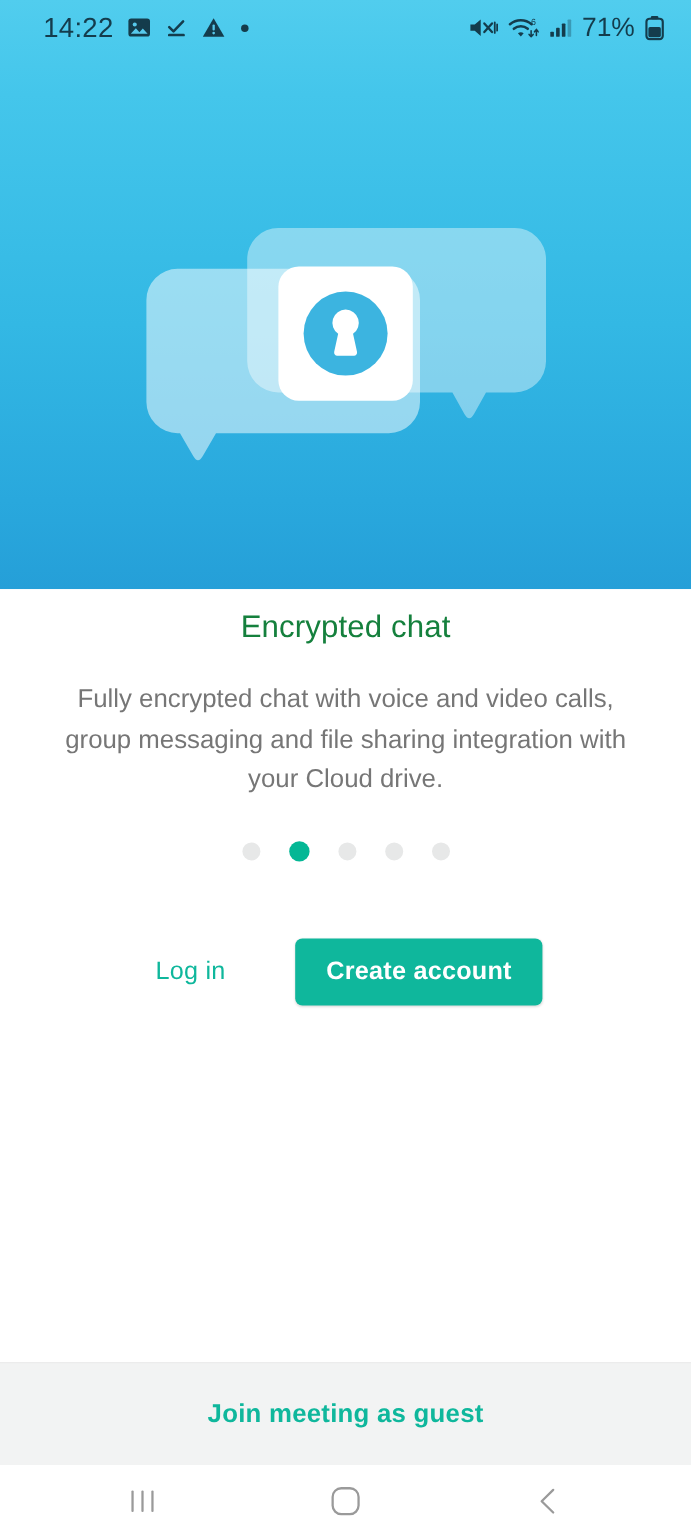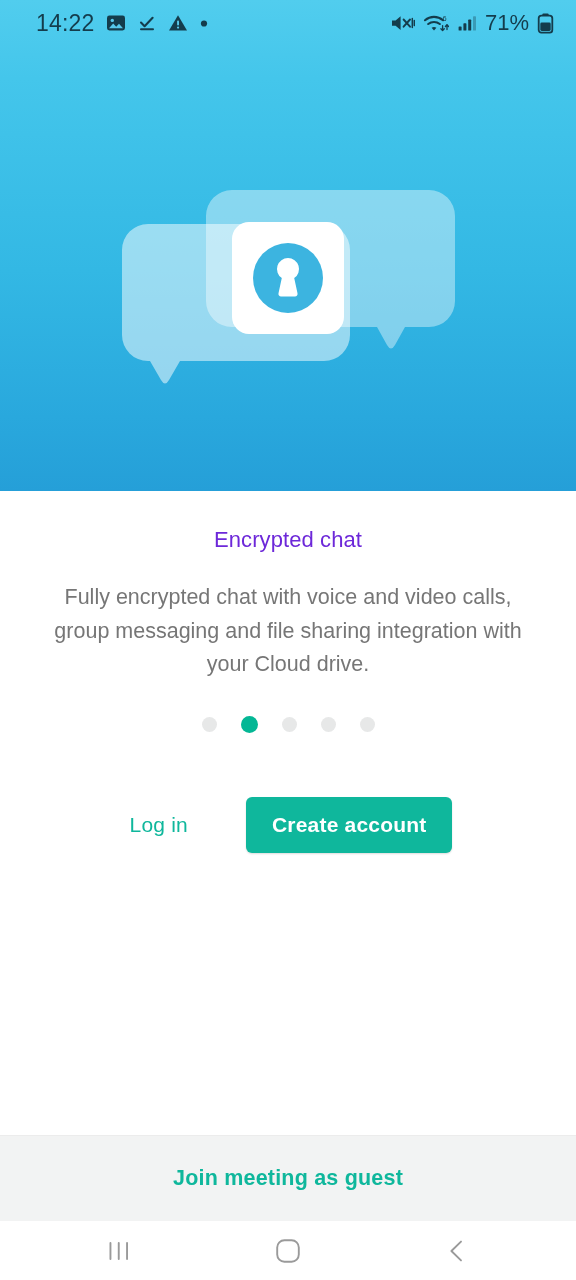--- a/index.html
+++ b/index.html
@@ -75,25 +75,25 @@
   }
 
   
   .content {
     flex: 1 1 auto;
     background: #ffffff;
     position: relative;
   }
   .title {
     margin: 0;
-    padding-top: 36px;
+    padding-top: 16px;
     text-align: center;
-    font-size: 22px;
+    font-size: 26px;
     font-weight: 400;
-    color: #6d28d9;
+    color: #15803d;
     letter-spacing: 0.1px;
   }
   .subtitle {
     margin: 28px auto 0;
     width: 500px;
     text-align: center;
     font-size: 21.5px;
     line-height: 33.5px;
     color: #767676;
     font-weight: 400;

